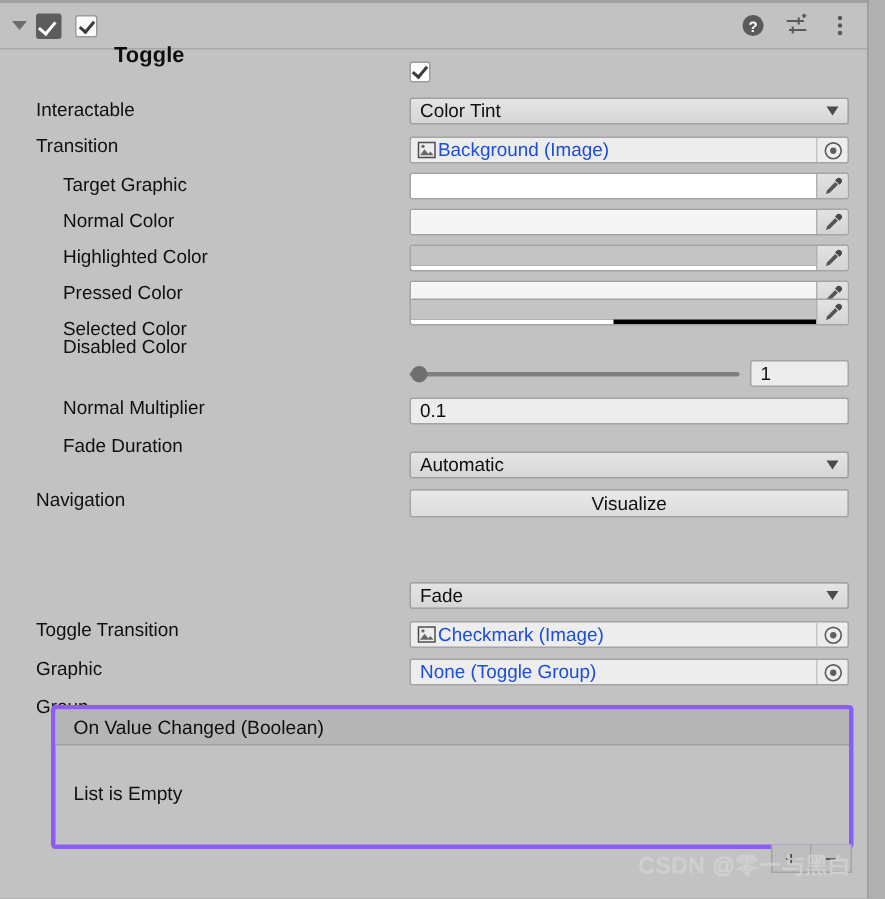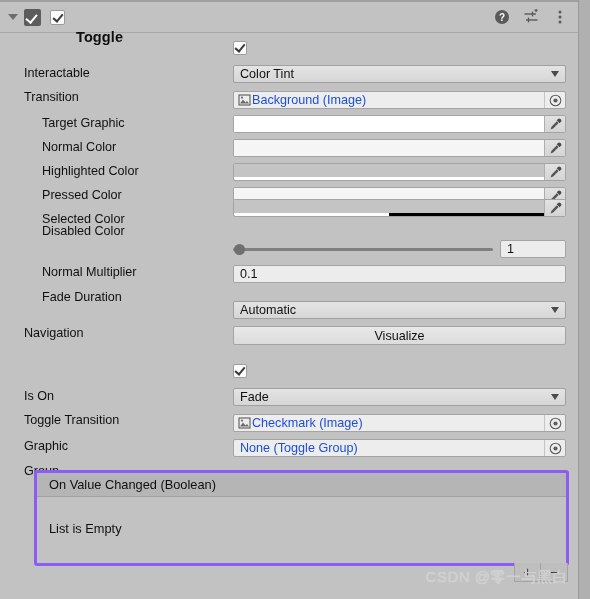--- a/index.html
+++ b/index.html
@@ -128,21 +128,21 @@
   
   .row {
     position: absolute;
     left: 0;
     width: 579px;
     height: 18px;
     display: flex;
     align-items: center;
   }
   .label {
-    width: 233px;
+    width: 273px;
     flex: none;
     box-sizing: border-box;
     padding-left: 24px;
     font-size: 12.6px;
     color: #101010;
     white-space: nowrap;
     overflow: hidden;
     margin-top: 46px;
   }
   .label.indent { padding-left: 42px; }
@@ -592,26 +592,20 @@
     </div>
   </div>
 
   <div class="row" style="top:326px">
     <div class="label"></div>
     <div class="field">
       <div class="btn">Visualize</div>
     </div>
   </div>
 
-  <div class="row" style="top:364px">
-    <div class="label">Is On</div>
-    <div class="field">
-      <div class="cbox"></div>
-    </div>
-  </div>
 
   <div class="row" style="top:388px">
     <div class="label">Toggle Transition</div>
     <div class="field">
       <div class="dropdown">
         <span>Fade</span>
         <span class="caret"></span>
       </div>
     </div>
   </div>

